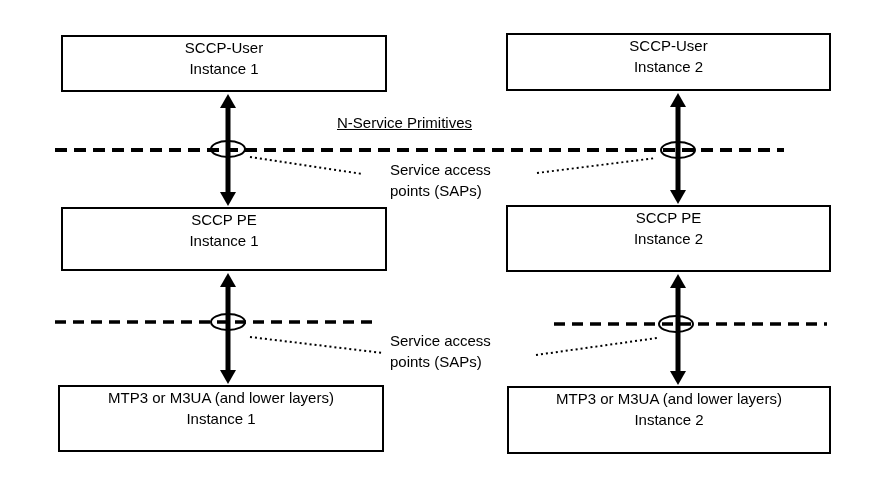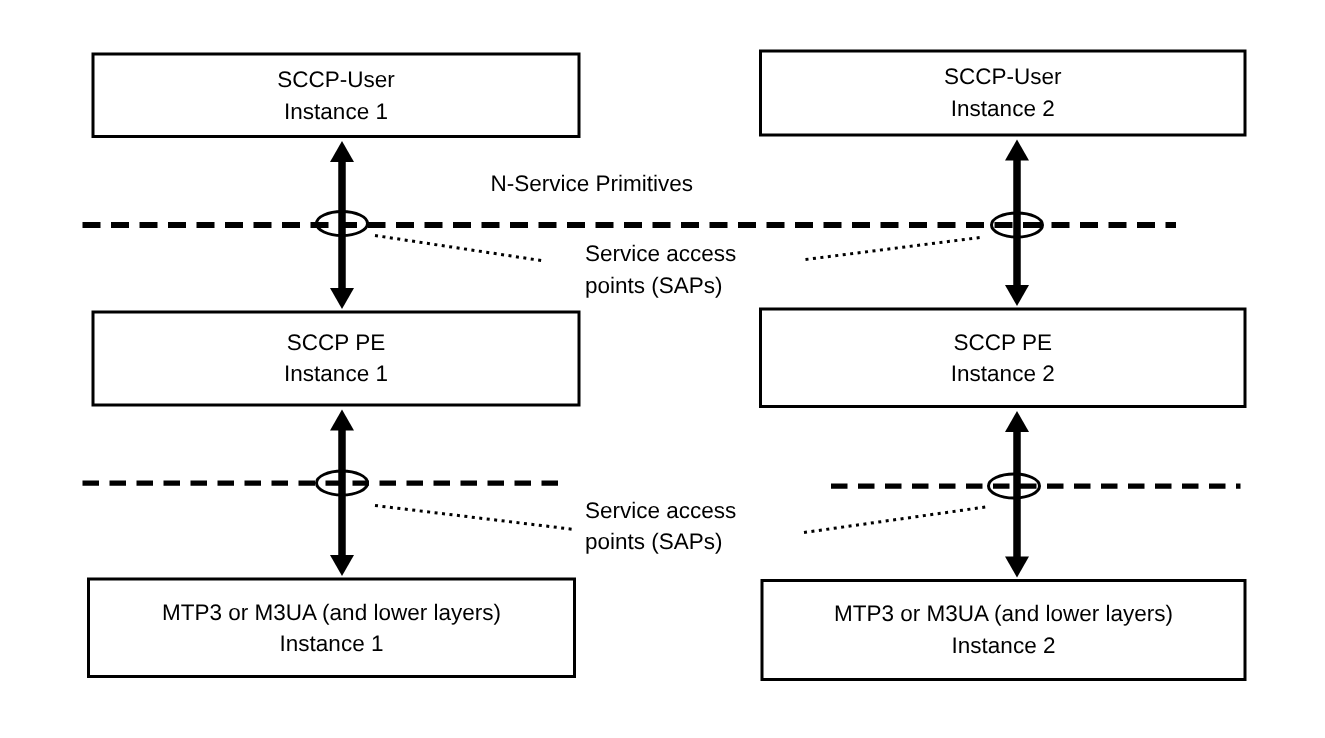--- a/index.html
+++ b/index.html
@@ -24,39 +24,38 @@
     height: 492px;
   }
   .node-box {
     position: absolute;
     box-sizing: border-box;
     border: 2px solid #000000;
     background: #ffffff;
     display: flex;
     flex-direction: column;
     align-items: center;
-    justify-content: center;
     text-align: center;
     font-size: 15px;
     line-height: 21px;
     white-space: nowrap;
   }
   .box-sccp-user-1 { left: 61px;  top: 35px;  width: 326px; height: 57px; }
   .box-sccp-user-2 { left: 506px; top: 33px;  width: 325px; height: 58px; }
   .box-sccp-pe-1   { left: 61px;  top: 207px; width: 326px; height: 64px; }
   .box-sccp-pe-2   { left: 506px; top: 205px; width: 325px; height: 67px; }
   .box-mtp3-1      { left: 58px;  top: 385px; width: 326px; height: 67px; }
   .box-mtp3-2      { left: 507px; top: 386px; width: 324px; height: 68px; }
   .float-label {
     position: absolute;
     font-size: 15px;
     line-height: 21px;
     white-space: nowrap;
   }
-  .lbl-n-service    { left: 327px; top: 112px; }
+  .lbl-n-service    { left: 337px; top: 112px; text-decoration: underline; }
   .lbl-mtp3-service { left: 328px; top: 290px; }
   .lbl-sap-upper    { left: 390px; top: 159px; }
   .lbl-sap-lower    { left: 390px; top: 330px; }
 </style>
 </head>
 <body>
 
 <div class="canvas">
 
   <svg class="layer-svg" viewBox="0 0 883 492">

